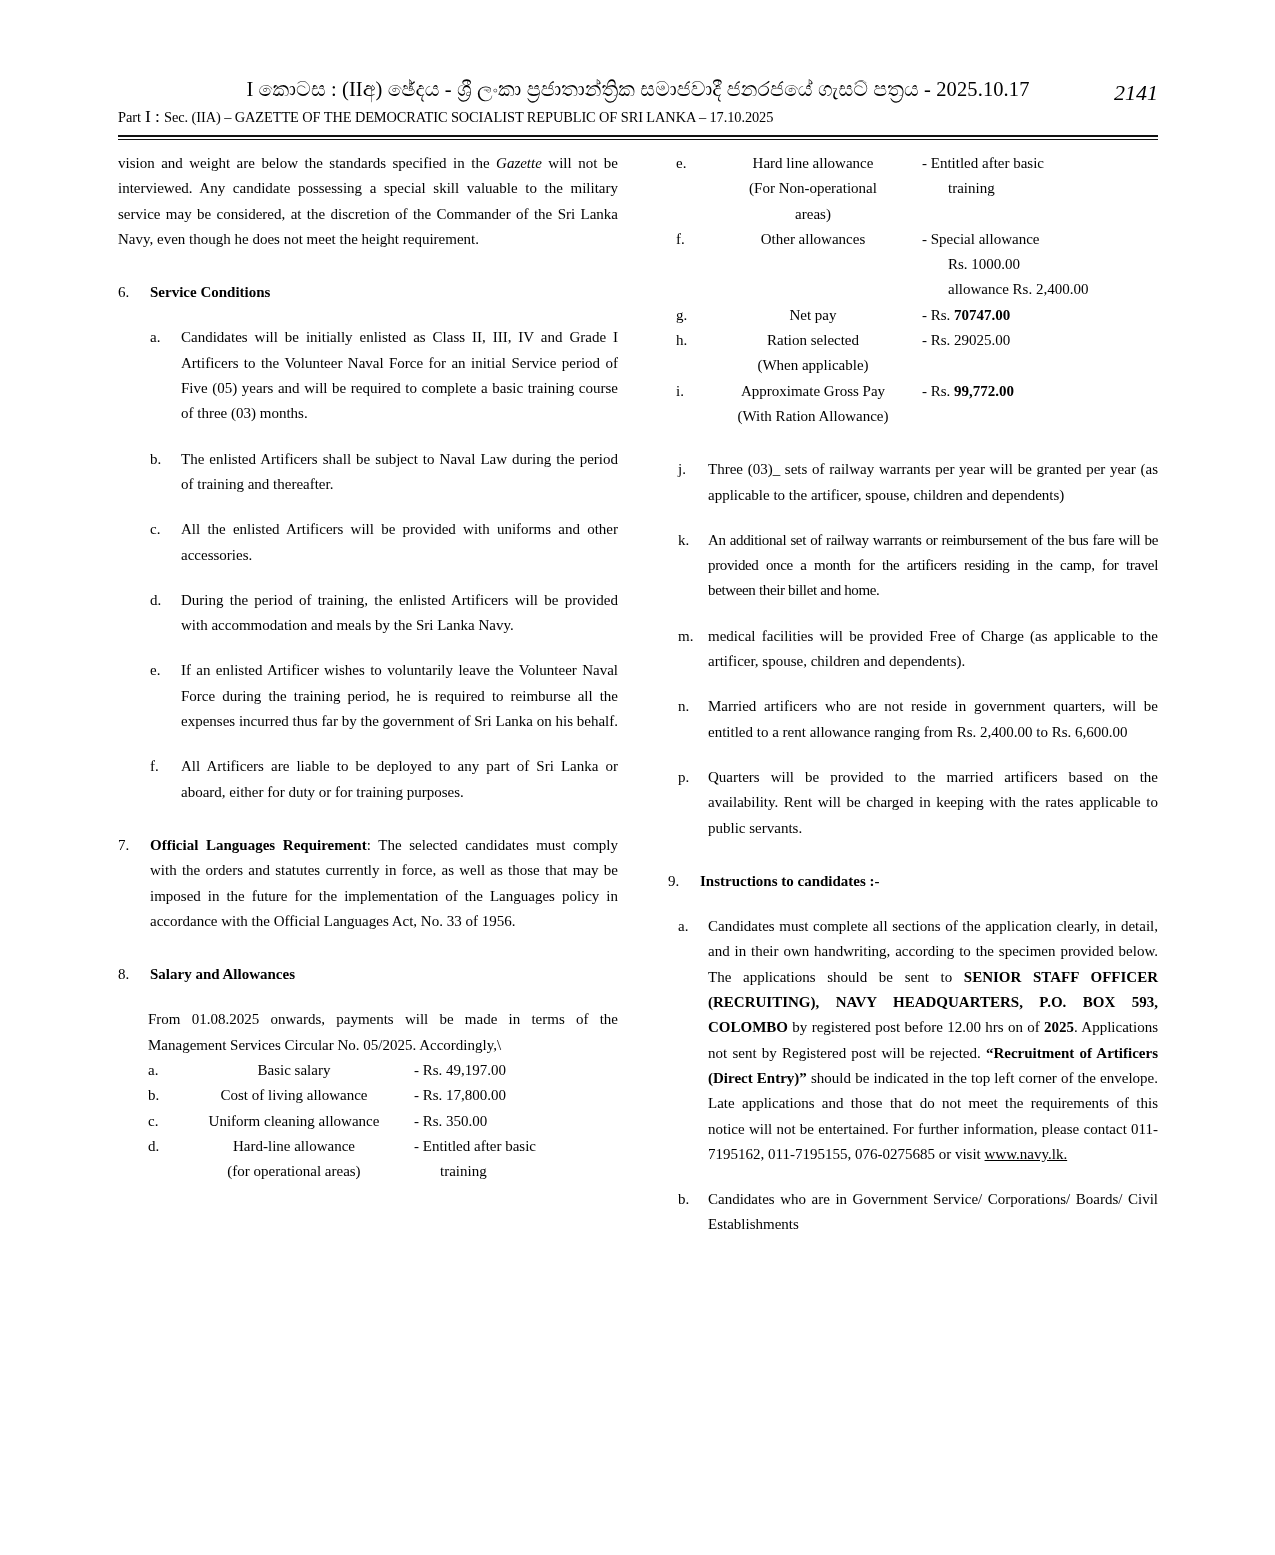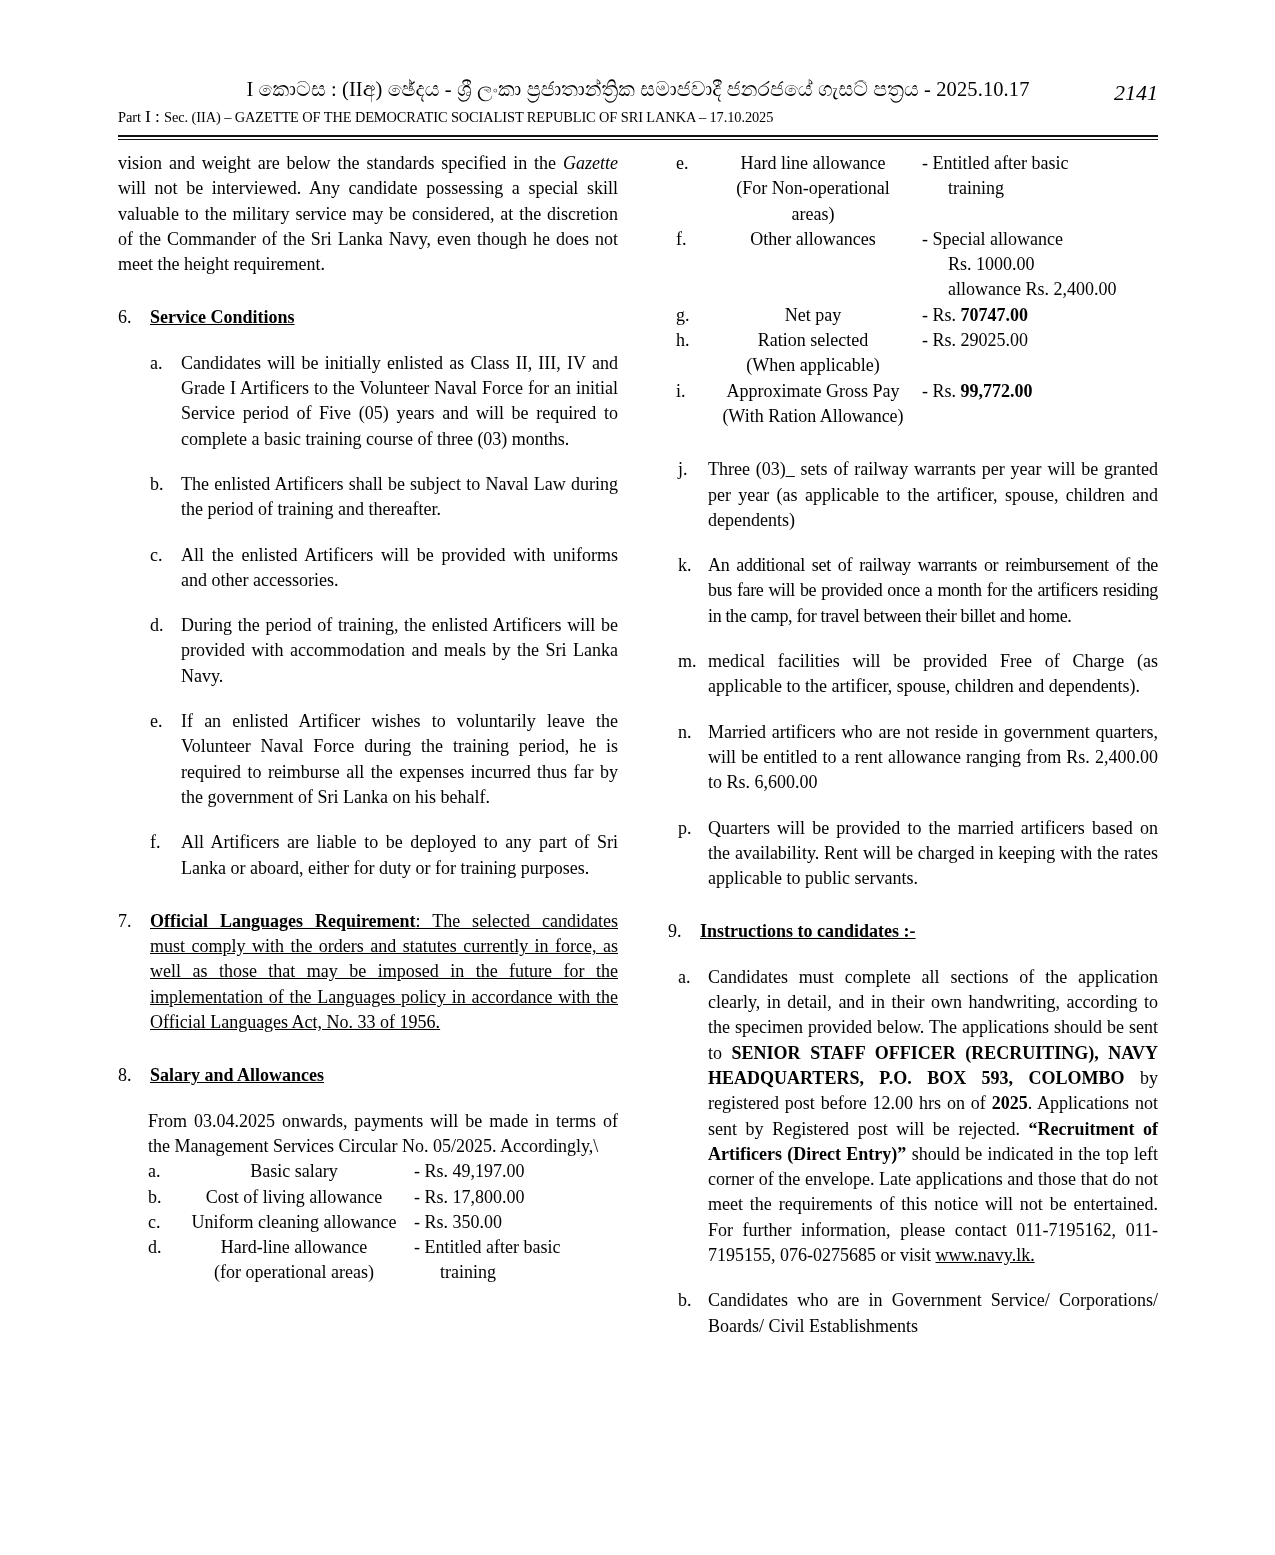--- a/index.html
+++ b/index.html
@@ -65,21 +65,21 @@
     width: 1040px;
     border-top: 2.6px solid #111;
     border-bottom: 1.1px solid #111;
     height: 2px;
   }
 
   
   .col {
     position: absolute;
     top: 143px;
-    font-size: 18px;
+    font-size: 15px;
     line-height: 25.3px;
     text-align: justify;
     text-justify: inter-word;
   }
   .col-left  { left: 118px;  width: 500px; }
   .col-right { left: 668px;  width: 490px; }
 
   
   p.para {
     margin: 0 0 0 0;
@@ -94,21 +94,20 @@
     align-items: flex-start;
   }
   .numitem > .num {
     flex: 0 0 auto;
     width: 32px;
     text-align: left;
   }
   .numitem > .body {
     flex: 1 1 auto;
     text-align: justify;
-    text-decoration: underline;
   }
   .bold { font-weight: bold; }
   .ital { font-style: italic; }
   .uline { text-decoration: underline; }
 
   
   .letteritem {
     display: flex;
     align-items: flex-start;
     margin-left: 32px;
@@ -239,21 +238,21 @@
     <div class="gap-lg"></div>
 
     <div class="numitem">
       <span class="num">8.</span>
       <span class="body bold">Salary and Allowances</span>
     </div>
 
     <div class="gap-md"></div>
 
     <div style="margin-left:30px;">
-      <p class="para">From 03.04.2025 onwards, payments will be made in terms of the Management Services Circular No. 05/2025. Accordingly,\</p>
+      <p class="para">From 01.08.2025 onwards, payments will be made in terms of the Management Services Circular No. 05/2025. Accordingly,\</p>
     </div>
 
     <div class="paytable">
       <div class="payrow">
         <span class="ltr">a.</span>
         <span class="label">Basic salary</span>
         <span class="value">- Rs. 49,197.00</span>
       </div>
       <div class="payrow">
         <span class="ltr">b.</span>

